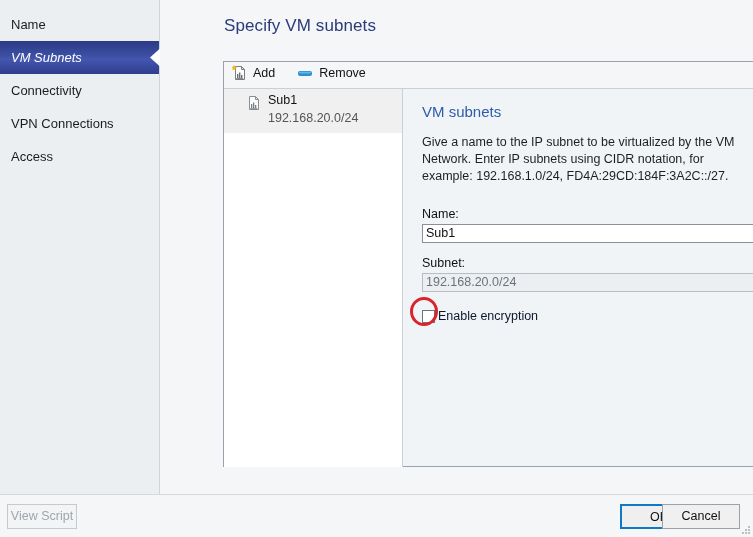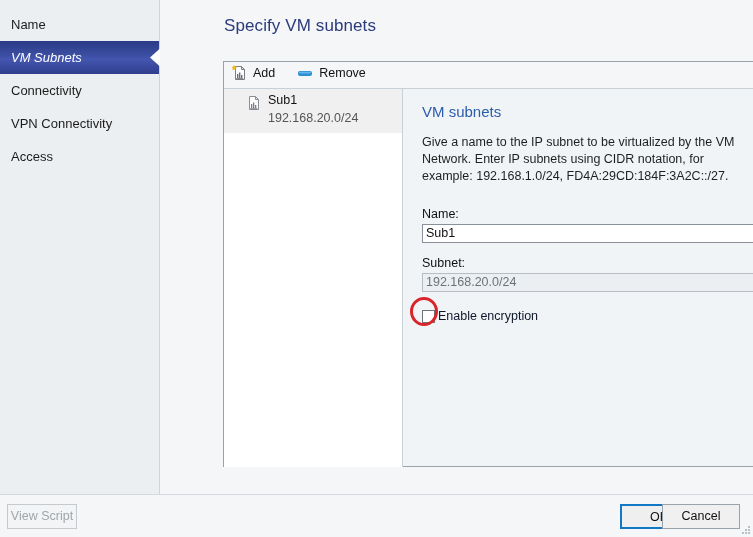--- a/index.html
+++ b/index.html
@@ -310,21 +310,21 @@
       <span>Name</span>
     </div>
     <div class="nav-item selected">
       <span>VM Subnets</span>
       <span class="notch"></span>
     </div>
     <div class="nav-item">
       <span>Connectivity</span>
     </div>
     <div class="nav-item">
-      <span>VPN Connectivity</span>
+      <span>VPN Connections</span>
     </div>
     <div class="nav-item">
       <span>Access</span>
     </div>
   </div>
 
   <div class="content">
 
     <div class="page-title">Specify VM subnets</div>
 

